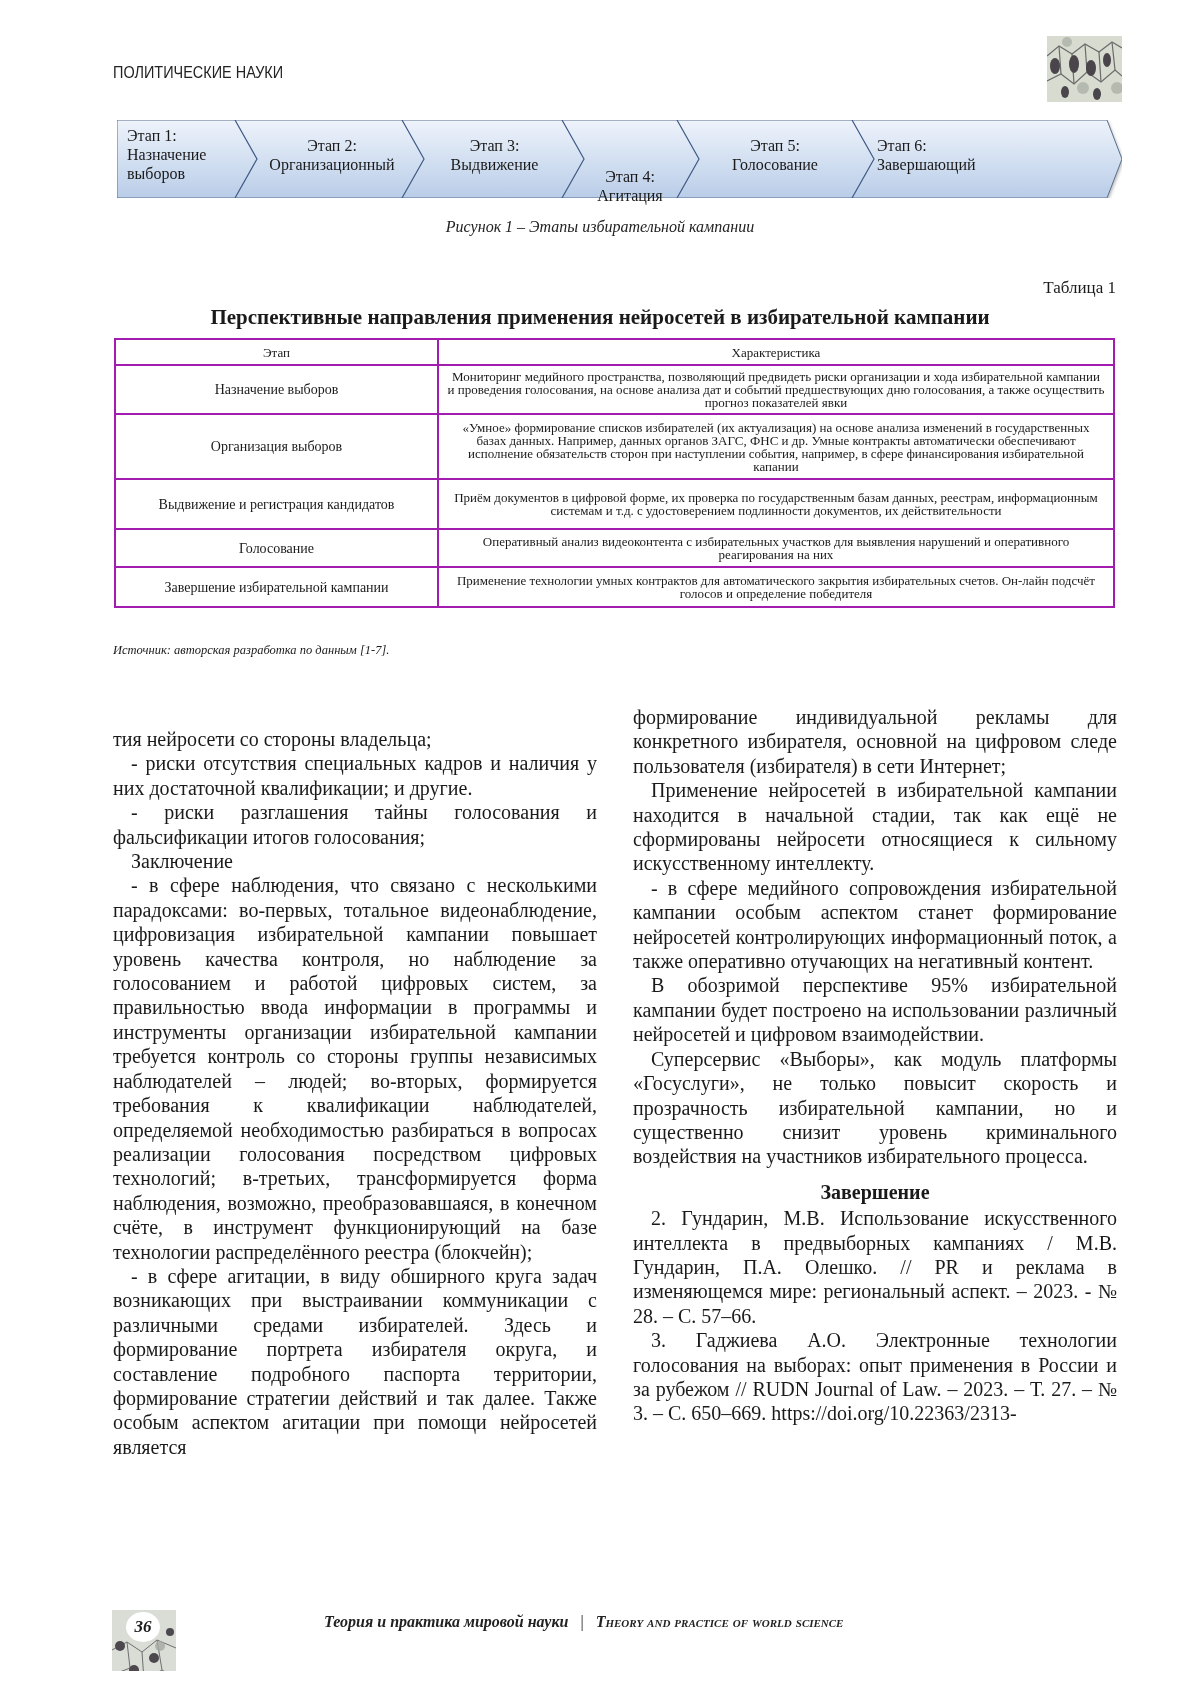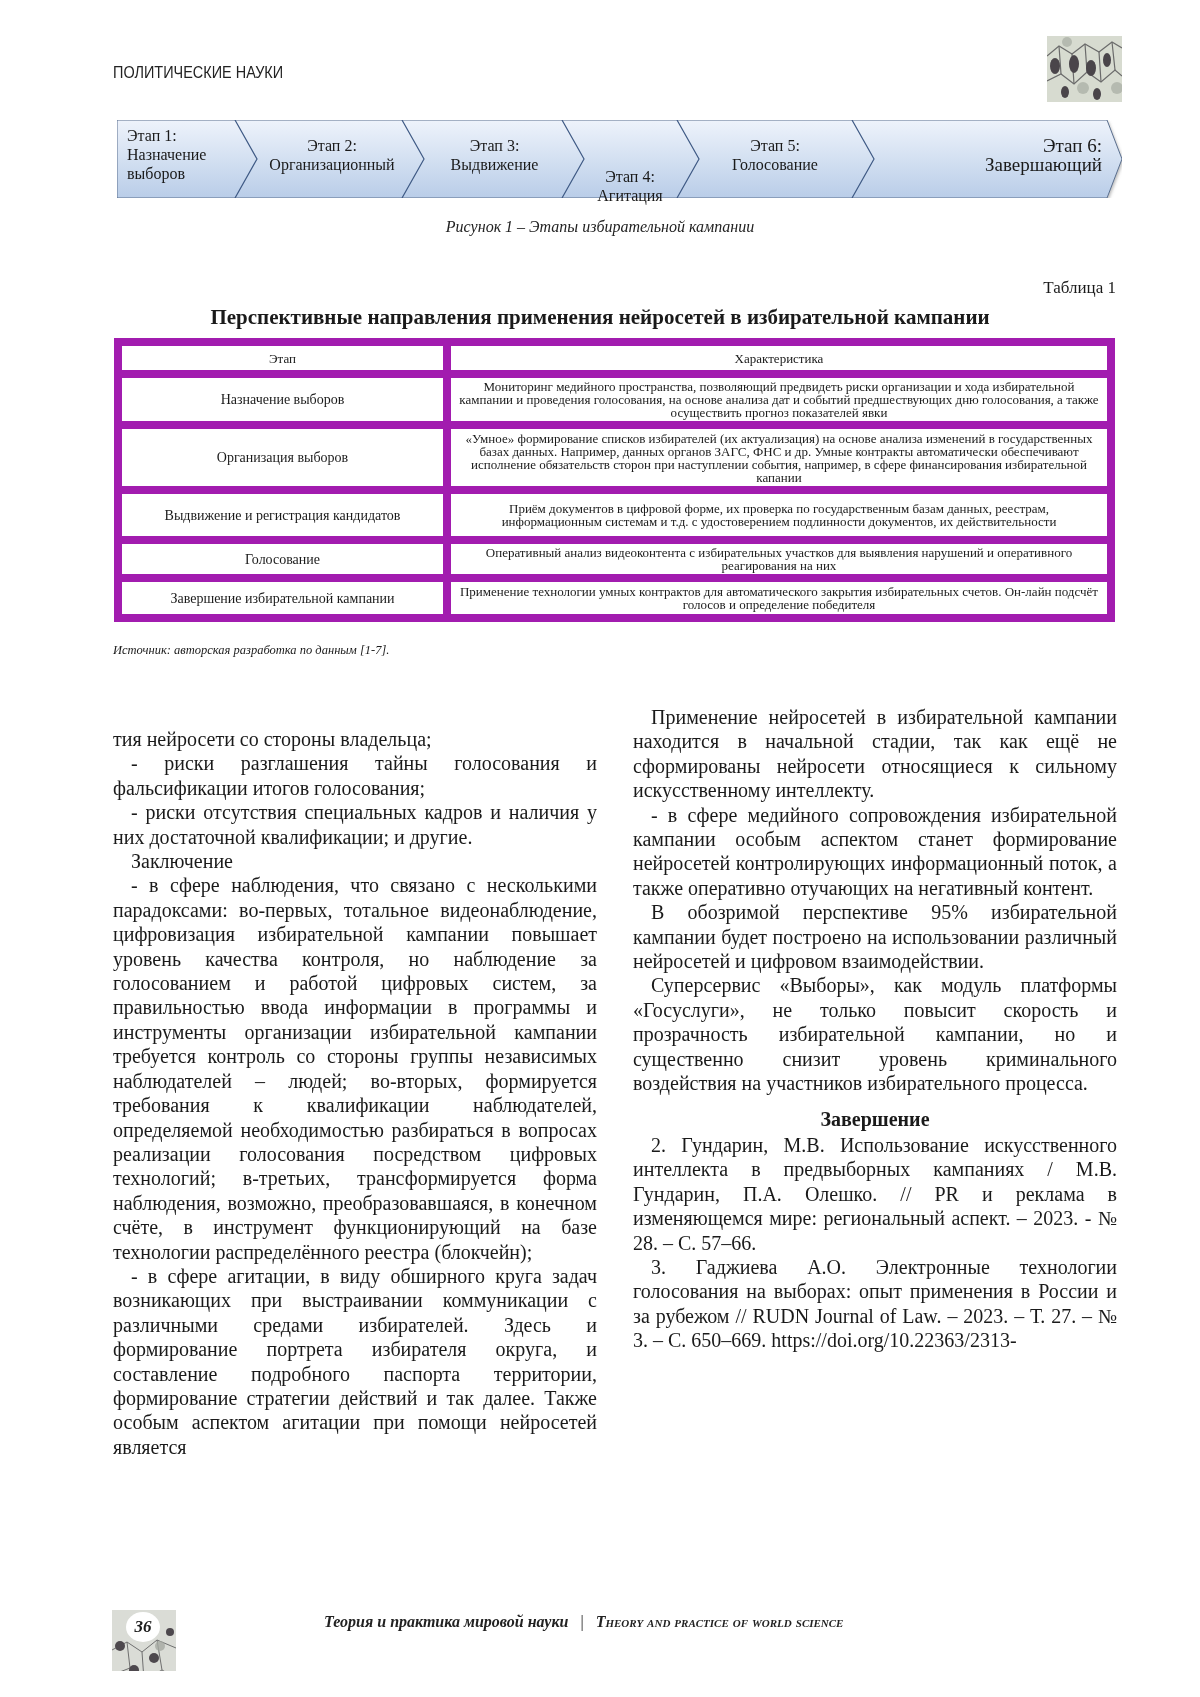--- a/index.html
+++ b/index.html
@@ -6,21 +6,21 @@
   body { width: 1200px; height: 1697px; position: relative; overflow: hidden; font-family: "DejaVu Serif", serif; color: #1a1a1a; }
   .abs { position: absolute; }
   .running-head { left: 113px; top: 63px; font-family: "Liberation Sans", sans-serif; font-size: 17px; letter-spacing: 0px; color: #222; transform: scaleX(0.85); transform-origin: left top; }
   .deco-top { left: 1047px; top: 36px; width: 75px; height: 66px; overflow: hidden; background: #d8ddd2; }
   .deco-top svg, .deco-bottom svg { display: block; }
   .flow { left: 117px; top: 120px; width: 1005px; height: 78px; }
   .figcap { left: 0; width: 1200px; top: 218px; text-align: center; font-family: "Liberation Serif", serif; font-style: italic; font-size: 16px; color: #222; }
   .table-num { right: 84px; top: 278px; font-family: "Liberation Serif", serif; font-size: 17px; }
   .table-title { left: 0; width: 1200px; top: 305px; text-align: center; font-family: "Liberation Serif", serif; font-weight: bold; font-size: 21px; }
   table.t { position: absolute; left: 114px; top: 338px; width: 1001px; border-collapse: collapse; font-family: "Liberation Serif", serif; font-size: 13px; line-height: 13px; }
-  table.t td, table.t th { border: 8px solid #a21caf; text-align: center; vertical-align: middle; padding: 2px 8px; font-weight: normal; }
+  table.t td, table.t th { border: 2px solid #a21caf; text-align: center; vertical-align: middle; padding: 2px 8px; font-weight: normal; }
   table.t th { height: 20px; }
   table.t td.c1 { width: 305px; font-size: 14px; }
   .source { left: 113px; top: 643px; font-family: "Liberation Serif", serif; font-style: italic; font-size: 12.5px; }
   .col { width: 484px; font-family: "Liberation Serif", serif; font-size: 20px; line-height: 24.4px; text-align: justify; }
   .col p { margin: 0; }
   .col p.ind { text-indent: 18px; }
   .col-left { left: 113px; top: 727px; }
   .col-right { left: 633px; top: 705px; }
   .src-head { text-align: center; font-weight: bold; margin: 11px 0 2px 0 !important; }
   .footer-num { left: 112px; top: 1610px; width: 64px; height: 61px; overflow: hidden; background: #dcdfd8; }
@@ -90,21 +90,21 @@
     <div>Выдвижение</div>
   </div>
   <div class="stage" style="position:absolute;left:462px;top:16px;width:102px;text-align:center;font-family:'Liberation Serif',serif;font-size:16px;line-height:19px;margin-top:31px;">
     <div>Этап 4:</div>
     <div>Агитация</div>
   </div>
   <div class="stage" style="position:absolute;left:578px;top:16px;width:160px;text-align:center;font-family:'Liberation Serif',serif;font-size:16px;line-height:19px;">
     <div>Этап 5:</div>
     <div>Голосование</div>
   </div>
-  <div class="stage" style="position:absolute;left:760px;top:16px;width:225px;text-align:right;font-family:'Liberation Serif',serif;font-size:19px;line-height:19px;">
+  <div class="stage" style="position:absolute;left:760px;top:16px;width:225px;text-align:left;font-family:'Liberation Serif',serif;font-size:16px;line-height:19px;">
     <div>Этап 6:</div>
     <div>Завершающий</div>
   </div>
 </div>
 <div class="abs figcap">Рисунок 1 – Этапы избирательной кампании</div>
 
 <div class="abs table-num">Таблица 1</div>
 <div class="abs table-title">Перспективные направления применения нейросетей в избирательной кампании</div>
 <table class="t">
   <tbody>
@@ -131,28 +131,29 @@
   <tr style="height:40px;">
     <td class="c1">Завершение избирательной кампании</td>
     <td>Применение технологии умных контрактов для автоматического закрытия избирательных счетов. Он-лайн подсчёт голосов и определение победителя</td>
   </tr>
 </tbody>
   </table>
 <div class="abs source">Источник: авторская разработка по данным [1-7].</div>
 
 <div class="abs col col-left">
   <p>тия нейросети со стороны владельца;</p>
+  <p class="ind">- риски отсутствия специальных кадров и наличия у них достаточной квалификации; и другие.</p>
   <p class="ind">- риски разглашения тайны голосования и фальсификации итогов голосования;</p>
-  <p class="ind">- риски отсутствия специальных кадров и наличия у них достаточной квалификации; и другие.</p>
   <p class="ind">Заключение</p>
   <p class="ind">- в сфере наблюдения, что связано с несколькими парадоксами: во-первых, тотальное видеонаблюдение, цифровизация избирательной кампании повышает уровень качества контроля, но наблюдение за голосованием и работой цифровых систем, за правильностью ввода информации в программы и инструменты организации избирательной кампании требуется контроль со стороны группы независимых наблюдателей – людей; во-вторых, формируется требования к квалификации наблюдателей, определяемой необходимостью разбираться в вопросах реализации голосования посредством цифровых технологий; в-третьих, трансформируется форма наблюдения, возможно, преобразовавшаяся, в конечном счёте, в инструмент функционирующий на базе технологии распределённого реестра (блокчейн);</p>
   <p class="ind">- в сфере агитации, в виду обширного круга задач возникающих при выстраивании коммуникации с различными средами избирателей. Здесь и формирование портрета избирателя округа, и составление подробного паспорта территории, формирование стратегии действий и так далее. Также особым аспектом агитации при помощи нейросетей является</p>
 </div>
 
 <div class="abs col col-right">
+  <p>формирование индивидуальной рекламы для конкретного избирателя, основной на цифровом следе пользователя (избирателя) в сети Интернет;</p>
   <p class="ind">Применение нейросетей в избирательной кампании находится в начальной стадии, так как ещё не сформированы нейросети относящиеся к сильному искусственному интеллекту.</p>
   <p class="ind">- в сфере медийного сопровождения избирательной кампании особым аспектом станет формирование нейросетей контролирующих информационный поток, а также оперативно отучающих на негативный контент.</p>
   <p class="ind">В обозримой перспективе 95% избирательной кампании будет построено на использовании различный нейросетей и цифровом взаимодействии.</p>
   <p class="ind">Суперсервис «Выборы», как модуль платформы «Госуслуги», не только повысит скорость и прозрачность избирательной кампании, но и существенно снизит уровень криминального воздействия на участников избирательного процесса.</p>
   <p class="src-head">Завершение</p>
   <p class="ind">2. Гундарин, М.В. Использование искусственного интеллекта в предвыборных кампаниях / М.В. Гундарин, П.А. Олешко. // PR и реклама в изменяющемся мире: региональный аспект. – 2023. - № 28. – С. 57–66.</p>
   <p class="ind">3. Гаджиева А.О. Электронные технологии голосования на выборах: опыт применения в России и за рубежом // RUDN Journal of Law. – 2023. – Т. 27. – № 3. – С. 650–669. https://doi.org/10.22363/2313-</p>
 </div>
 
 <div class="abs footer-num">

